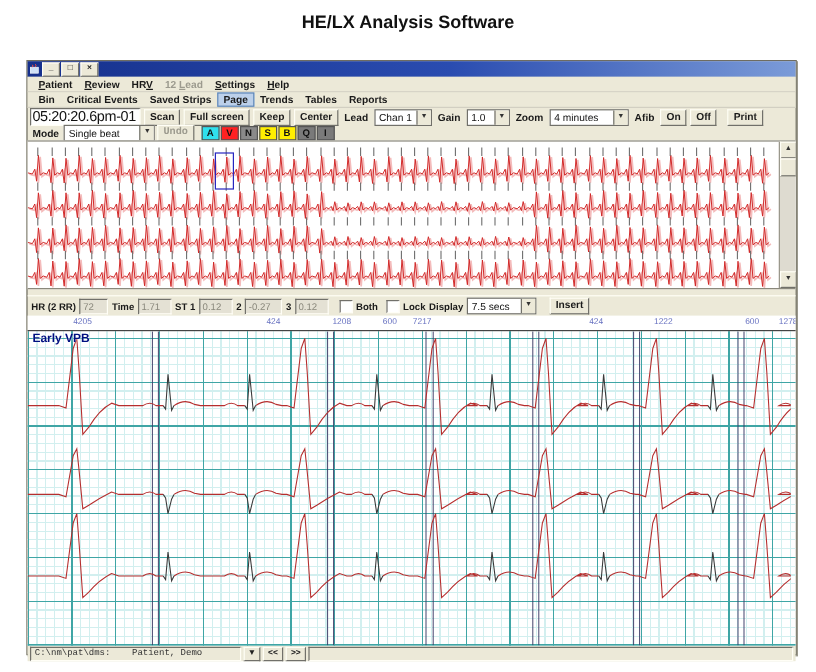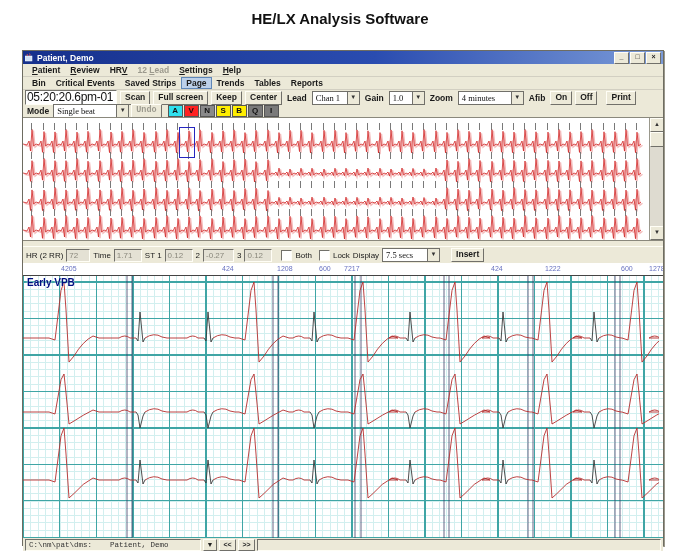--- a/index.html
+++ b/index.html
@@ -17,34 +17,34 @@
   .menu-item.disabled{color:#9c9a8e;}
   .menu-item.selected{background:#bcd0ea;border:1px solid #5f87b8;padding:0 4px;}
   .menu-item u{text-decoration:underline;}
 
   .toolbar{height:15px;display:flex;align-items:center;padding:0 2px;gap:3px;white-space:nowrap;}
   .toolbar2{height:12px;display:flex;align-items:center;padding:0 2px;gap:2px;white-space:nowrap;}
   .tb-label{font-size:8.5px;font-weight:bold;color:#1a1a1a;margin:16px 2px;}
   .btn{font-size:8.5px;font-weight:bold;color:#1a1a1a;background:#ece9d8;border:1px solid;border-color:#fffef6 #71706a #71706a #fffef6;padding:0 4px;height:12px;line-height:11px;text-align:center;}
   .btn.disabled{color:#9c9a8e;font-family:Liberation Mono, monospace;}
   .time-field{width:88px;height:13px;background:#fff;border:1px solid;border-color:#71706a #fffef6 #fffef6 #71706a;font-size:12px;color:#111;line-height:13px;padding:0 1px;letter-spacing:-0.3px;}
-  .combo{display:inline-flex;align-items:center;height:12px;background:#fff;border:1px solid #71706a;font-size:8.5px;color:#111;font-family:Liberation Serif, serif;}
+  .combo{display:inline-flex;align-items:center;height:12px;background:#fff;border:1px solid #71706a;font-size:8.5px;color:#111;}
   .combo .val{padding:0 3px;flex:1;}
   .combo .dd{width:11px;height:100%;background:#ece9d8;border-left:1px solid #71706a;font-size:6px;line-height:11px;text-align:center;color:#333;}
   .beat-btn{width:13px;height:10px;font-size:8px;font-weight:bold;color:#111;text-align:center;line-height:10px;border:1px solid #555;margin-right:1px;}
 
   .strip-pane{position:relative;height:122px;background:#fff;border-top:1px solid #8a887c;border-bottom:1px solid #8a887c;overflow:hidden;}
   .strip-pane svg{position:absolute;left:0;top:0;}
   .sel-box{position:absolute;border:1px solid #2626c0;background:transparent;}
   .vscroll{position:absolute;right:0;top:0;bottom:0;width:13px;background:#dedbd0;border-left:1px solid #9a988c;}
   .sb-btn{position:absolute;left:0;width:12px;height:12px;background:#ece9d8;border:1px solid;border-color:#fffef6 #71706a #71706a #fffef6;font-size:6px;text-align:center;line-height:10px;color:#333;}
   .sb-thumb{position:absolute;left:0;top:14px;width:12px;height:13px;background:#ece9d8;border:1px solid;border-color:#fffef6 #71706a #71706a #fffef6;}
 
   .status-row{height:16px;display:flex;align-items:center;padding:0 3px;gap:3px;white-space:nowrap;border-top:1px solid #fffef6;}
-  .st-label{font-size:8px;font-weight:normal;color:#1a1a1a;}
+  .st-label{font-size:8px;font-weight:bold;color:#1a1a1a;}
   .st-field{height:11px;background:#e4e1d4;border:1px solid;border-color:#71706a #fffef6 #fffef6 #71706a;font-size:8px;color:#8a887c;line-height:11px;padding:0 2px;text-align:left;}
   .checkbox{width:9px;height:9px;background:#fff;border:1px solid;border-color:#71706a #fffef6 #fffef6 #71706a;display:inline-block;}
 
   .rr-strip{position:relative;height:12px;background:#fff;overflow:hidden;}
   .rr-num{position:absolute;top:2px;font-size:7px;color:#6670c0;}
 
   .beat-pane{position:relative;height:262px;border-top:1px solid #444;overflow:hidden;background-color:#fff;
     background-image:
       repeating-linear-gradient(90deg,#3fa5a5 0 1px,transparent 1px 36.5px),
       repeating-linear-gradient(0deg,#3fa5a5 0 1px,transparent 1px 36.5px),
@@ -63,21 +63,20 @@
 
 <h1 class="page-title">HE/LX Analysis Software</h1>
 
 <div class="app-window">
 
   <div class="titlebar">
     <svg width="9" height="9">
       <rect x="0" y="3" width="7" height="5" fill="#cfe0f6" stroke="#fff" stroke-width="0.5"></rect>
       <path d="M2 1 Q3 2 2 3 M4.5 0.5 Q5.5 1.5 4.5 2.8" stroke="#ff5544" stroke-width="0.8" fill="none"></path>
     </svg>
-    <span class="ttl">Patient, Demo</span>
     <span class="winbtn">_</span>
     <span class="winbtn">□</span>
     <span class="winbtn">×</span>
   </div>
 
   <div class="menubar" id="menubar1">
       <span class="menu-item"><u>P</u>atient</span>
       <span class="menu-item"><u>R</u>eview</span>
       <span class="menu-item">HR<u>V</u></span>
       <span class="menu-item disabled">12 <u>L</u>ead</span>

